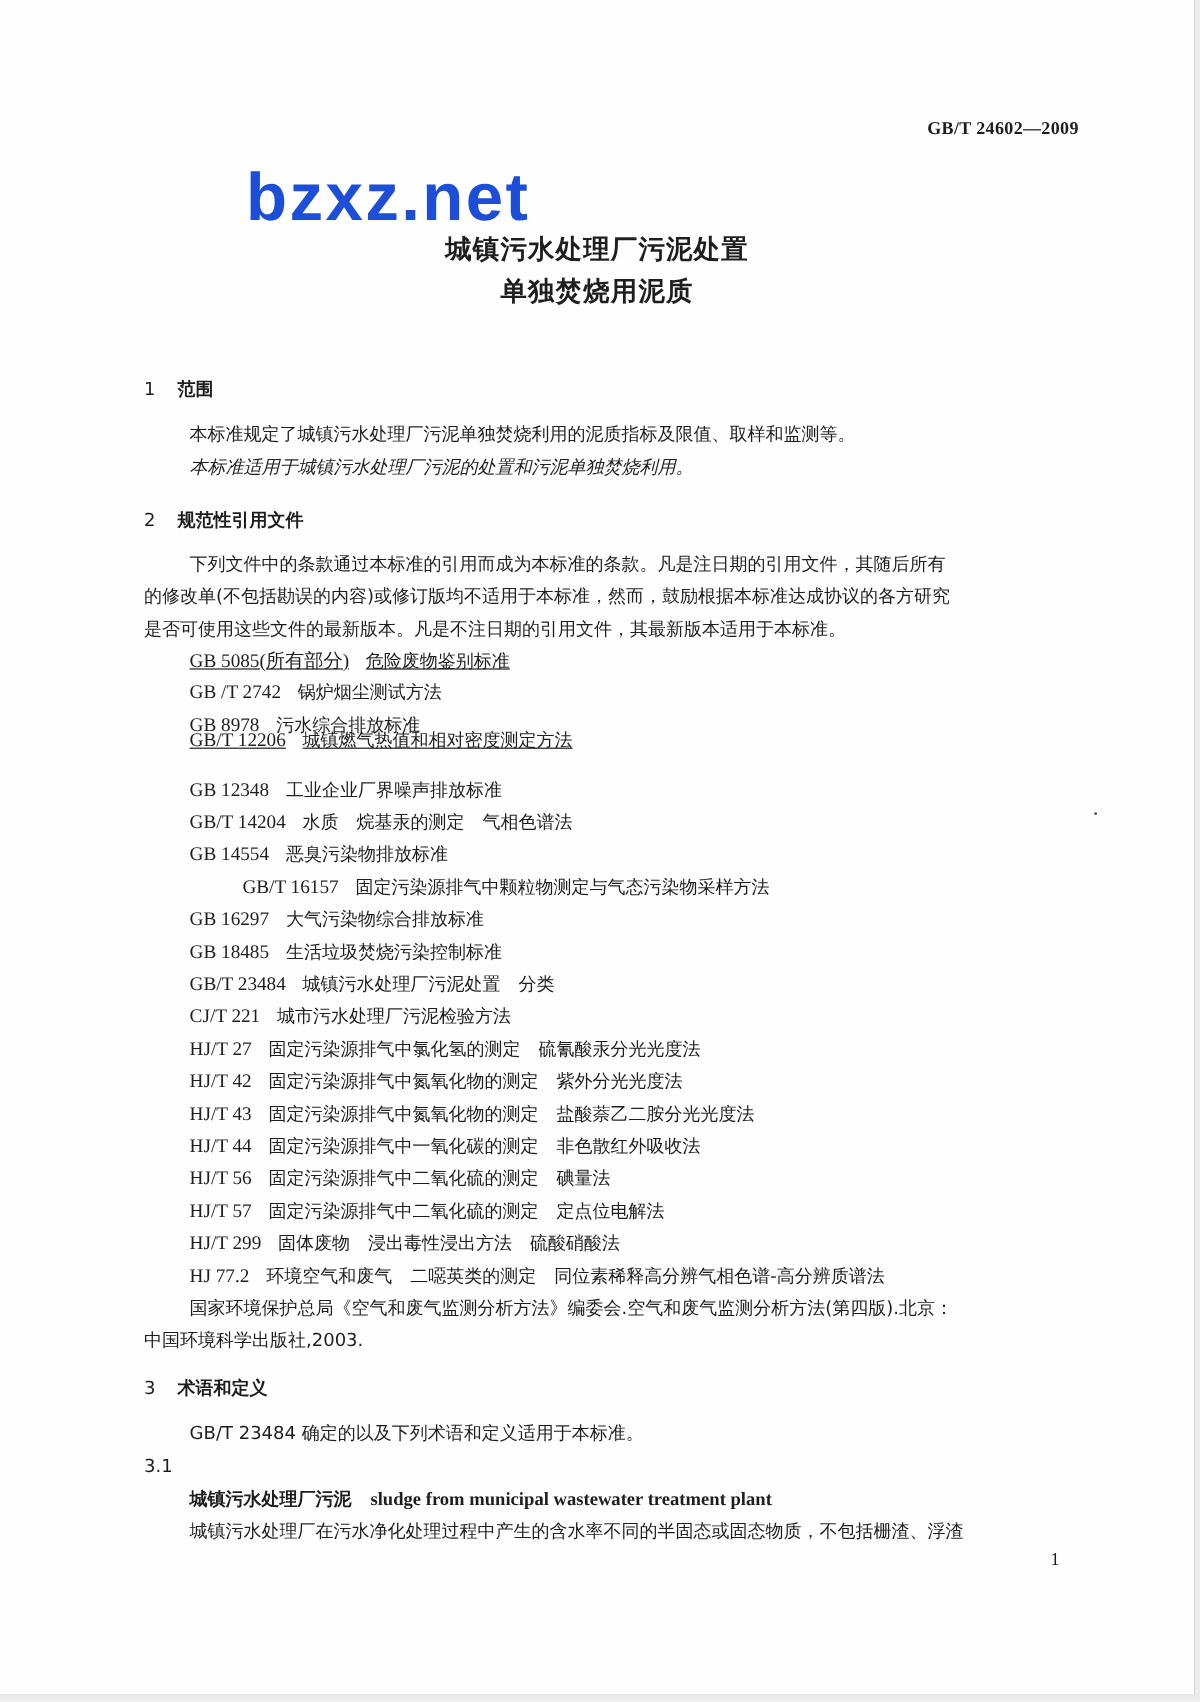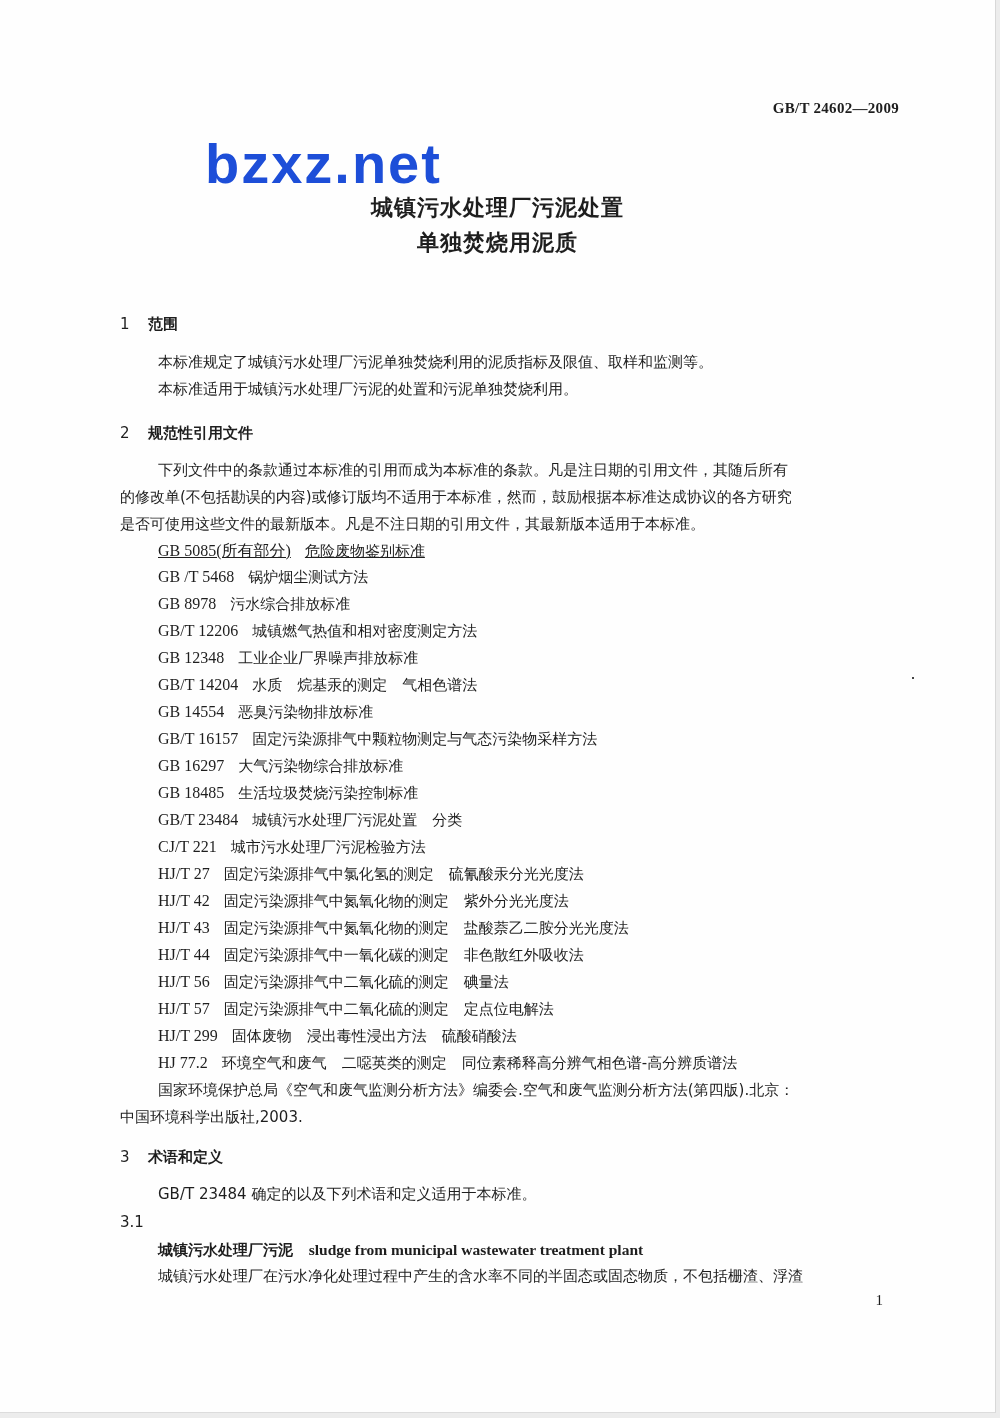--- a/index.html
+++ b/index.html
@@ -40,37 +40,37 @@
   <div class="std-no">GB/T 24602—2009</div>
   <div class="watermark">bzxz.net</div>
 
   <div class="title l2">单独焚烧用泥质</div>
   <div class="title l1">城镇污水处理厂污泥处置</div>
 
   <div class="h" style="top:315px;">
     <span class="num">1</span><span>范围</span>
   </div>
   <div class="p" style="left:158px;top:349px;">本标准规定了城镇污水处理厂污泥单独焚烧利用的泥质指标及限值、取样和监测等。</div>
-  <div class="p" style="left:158px;top:376px;">本标准适用于城镇污水处理厂污泥的处置和污泥单独焚烧利用。</div>
+  <div class="p" style="left:158px;top:376px;font-style:italic;">本标准适用于城镇污水处理厂污泥的处置和污泥单独焚烧利用。</div>
 
   <div class="h" style="top:424px;">
     <span class="num">2</span><span>规范性引用文件</span>
   </div>
   <div class="p" style="left:158px;top:457px;">下列文件中的条款通过本标准的引用而成为本标准的条款。凡是注日期的引用文件，其随后所有</div>
   <div class="p" style="left:120px;top:484px;">的修改单(不包括勘误的内容)或修订版均不适用于本标准，然而，鼓励根据本标准达成协议的各方研究</div>
   <div class="p" style="left:120px;top:511px;">是否可使用这些文件的最新版本。凡是不注日期的引用文件，其最新版本适用于本标准。</div>
 
   <div class="ref" style="top:541px;text-decoration:underline;"><span class="code">GB 5085(所有部分)</span><span class="gap"></span><span>危险废物鉴别标准</span></div>
-  <div class="ref" style="top:568px;"><span class="code">GB /T 5468</span><span class="gap"></span><span>锅炉烟尘测试方法</span></div>
+  <div class="ref" style="top:568px;"><span class="code">GB /T 2742</span><span class="gap"></span><span>锅炉烟尘测试方法</span></div>
   <div class="ref" style="top:595px;"><span class="code">GB 8978</span><span class="gap"></span><span>污水综合排放标准</span></div>
-  <div class="ref" style="top:622px;"><span class="code">GB/T 12206</span><span class="gap"></span><span>城镇燃气热值和相对密度测定方法</span></div>
+  <div class="ref" style="top:608px;text-decoration:underline;"><span class="code">GB/T 12206</span><span class="gap"></span><span>城镇燃气热值和相对密度测定方法</span></div>
   <div class="ref" style="top:649px;"><span class="code">GB 12348</span><span class="gap"></span><span>工业企业厂界噪声排放标准</span></div>
   <div class="ref" style="top:676px;"><span class="code">GB/T 14204</span><span class="gap"></span><span>水质　烷基汞的测定　气相色谱法</span></div>
   <div class="ref" style="top:703px;"><span class="code">GB 14554</span><span class="gap"></span><span>恶臭污染物排放标准</span></div>
-  <div class="ref" style="top:730px;"><span class="code">GB/T 16157</span><span class="gap"></span><span>固定污染源排气中颗粒物测定与气态污染物采样方法</span></div>
+  <div class="ref" style="top:730px;margin-left:44px;"><span class="code">GB/T 16157</span><span class="gap"></span><span>固定污染源排气中颗粒物测定与气态污染物采样方法</span></div>
   <div class="ref" style="top:757px;"><span class="code">GB 16297</span><span class="gap"></span><span>大气污染物综合排放标准</span></div>
   <div class="ref" style="top:784px;"><span class="code">GB 18485</span><span class="gap"></span><span>生活垃圾焚烧污染控制标准</span></div>
   <div class="ref" style="top:811px;"><span class="code">GB/T 23484</span><span class="gap"></span><span>城镇污水处理厂污泥处置　分类</span></div>
   <div class="ref" style="top:838px;"><span class="code">CJ/T 221</span><span class="gap"></span><span>城市污水处理厂污泥检验方法</span></div>
   <div class="ref" style="top:865px;"><span class="code">HJ/T 27</span><span class="gap"></span><span>固定污染源排气中氯化氢的测定　硫氰酸汞分光光度法</span></div>
   <div class="ref" style="top:892px;"><span class="code">HJ/T 42</span><span class="gap"></span><span>固定污染源排气中氮氧化物的测定　紫外分光光度法</span></div>
   <div class="ref" style="top:919px;"><span class="code">HJ/T 43</span><span class="gap"></span><span>固定污染源排气中氮氧化物的测定　盐酸萘乙二胺分光光度法</span></div>
   <div class="ref" style="top:946px;"><span class="code">HJ/T 44</span><span class="gap"></span><span>固定污染源排气中一氧化碳的测定　非色散红外吸收法</span></div>
   <div class="ref" style="top:973px;"><span class="code">HJ/T 56</span><span class="gap"></span><span>固定污染源排气中二氧化硫的测定　碘量法</span></div>
   <div class="ref" style="top:1000px;"><span class="code">HJ/T 57</span><span class="gap"></span><span>固定污染源排气中二氧化硫的测定　定点位电解法</span></div>

